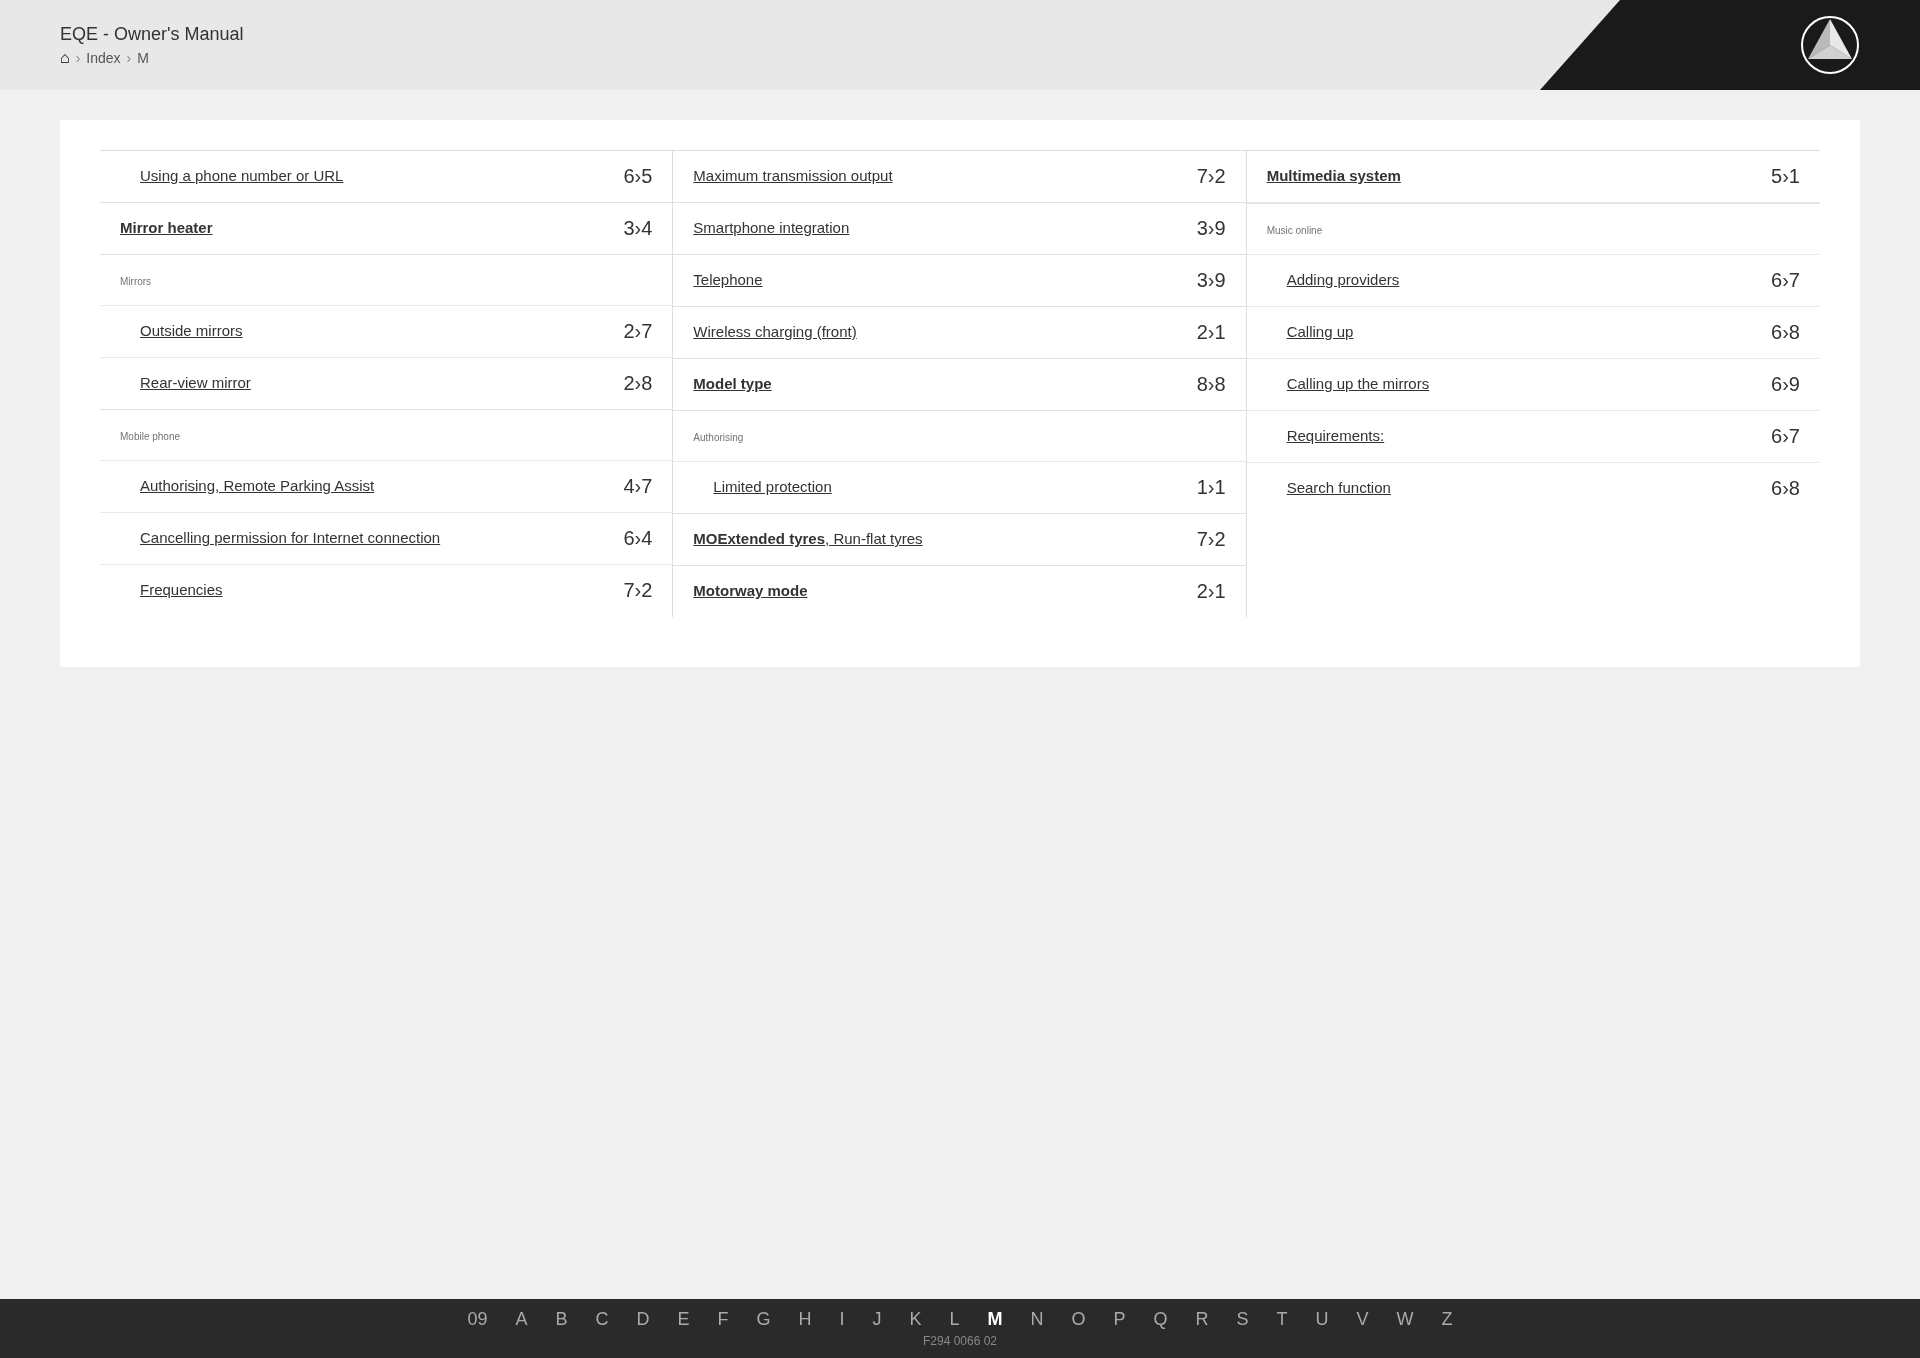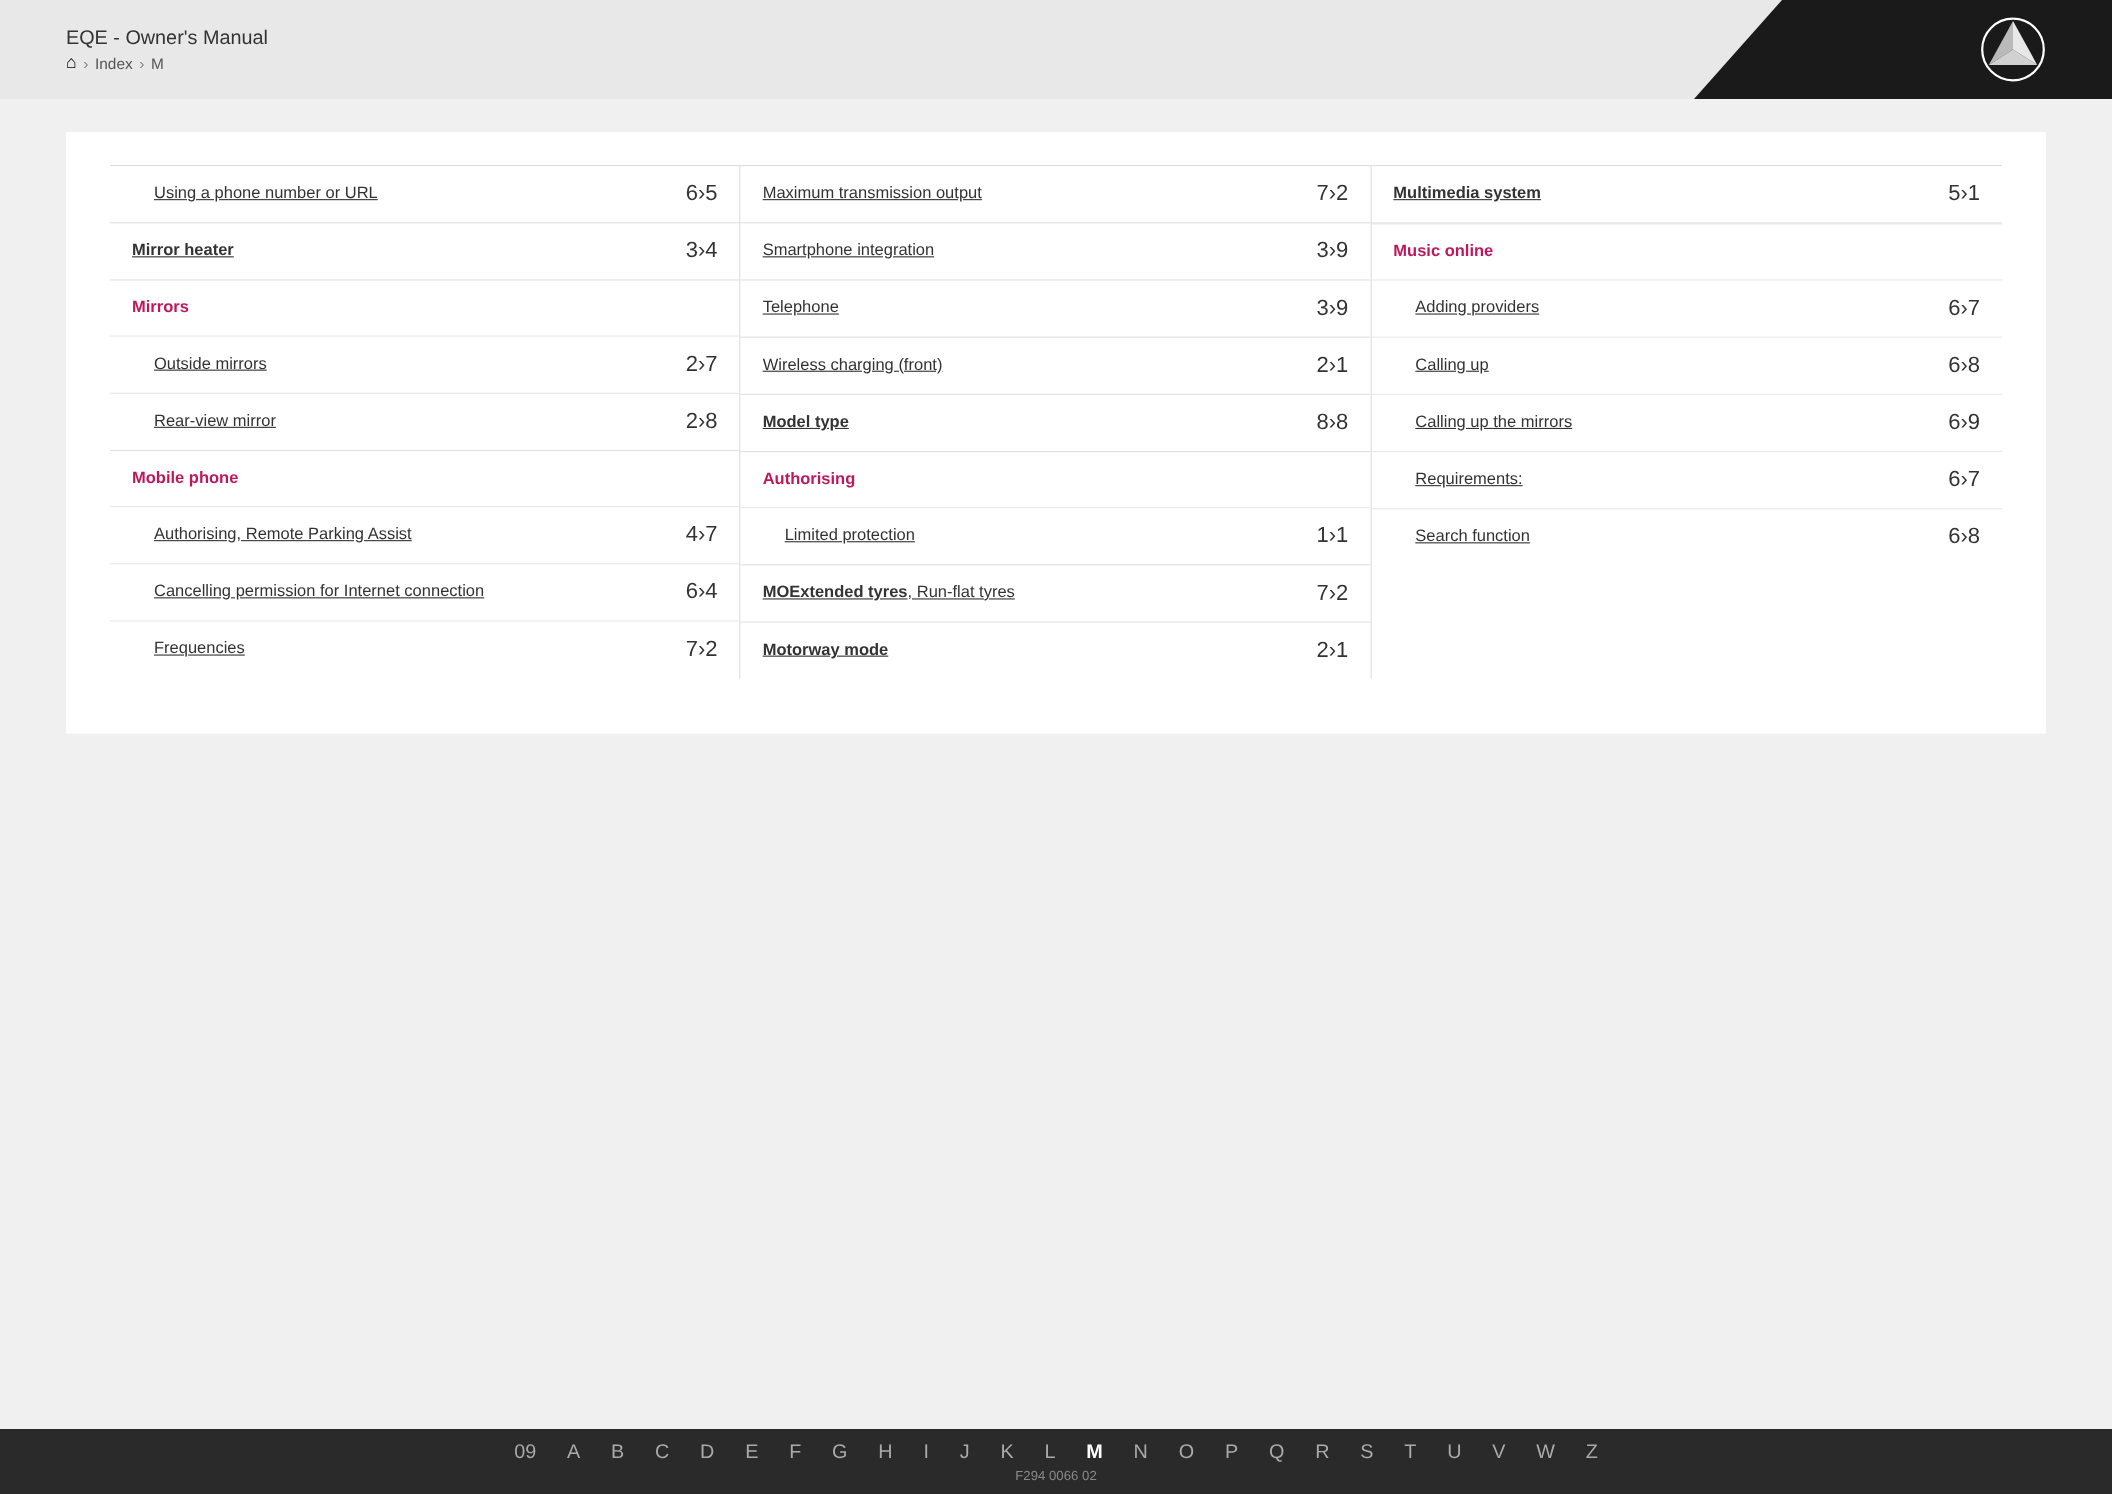--- a/index.html
+++ b/index.html
@@ -129,23 +129,23 @@
     .sub-entry:last-child {
       border-bottom: none;
     }
 
     
     .section-header {
       padding: 16px 20px;
       border-bottom: 1px solid #e8e8e8;
     }
     .section-header-label {
-      font-size: 15px;
-      font-weight: bold;
-      color: #be185d;
+      font-size: 10px;
+      font-weight: normal;
+      color: #737373;
     }
 
     
     .footer {
       position: fixed;
       bottom: 0;
       left: 0;
       right: 0;
       background: #2a2a2a;
       height: 59px;

